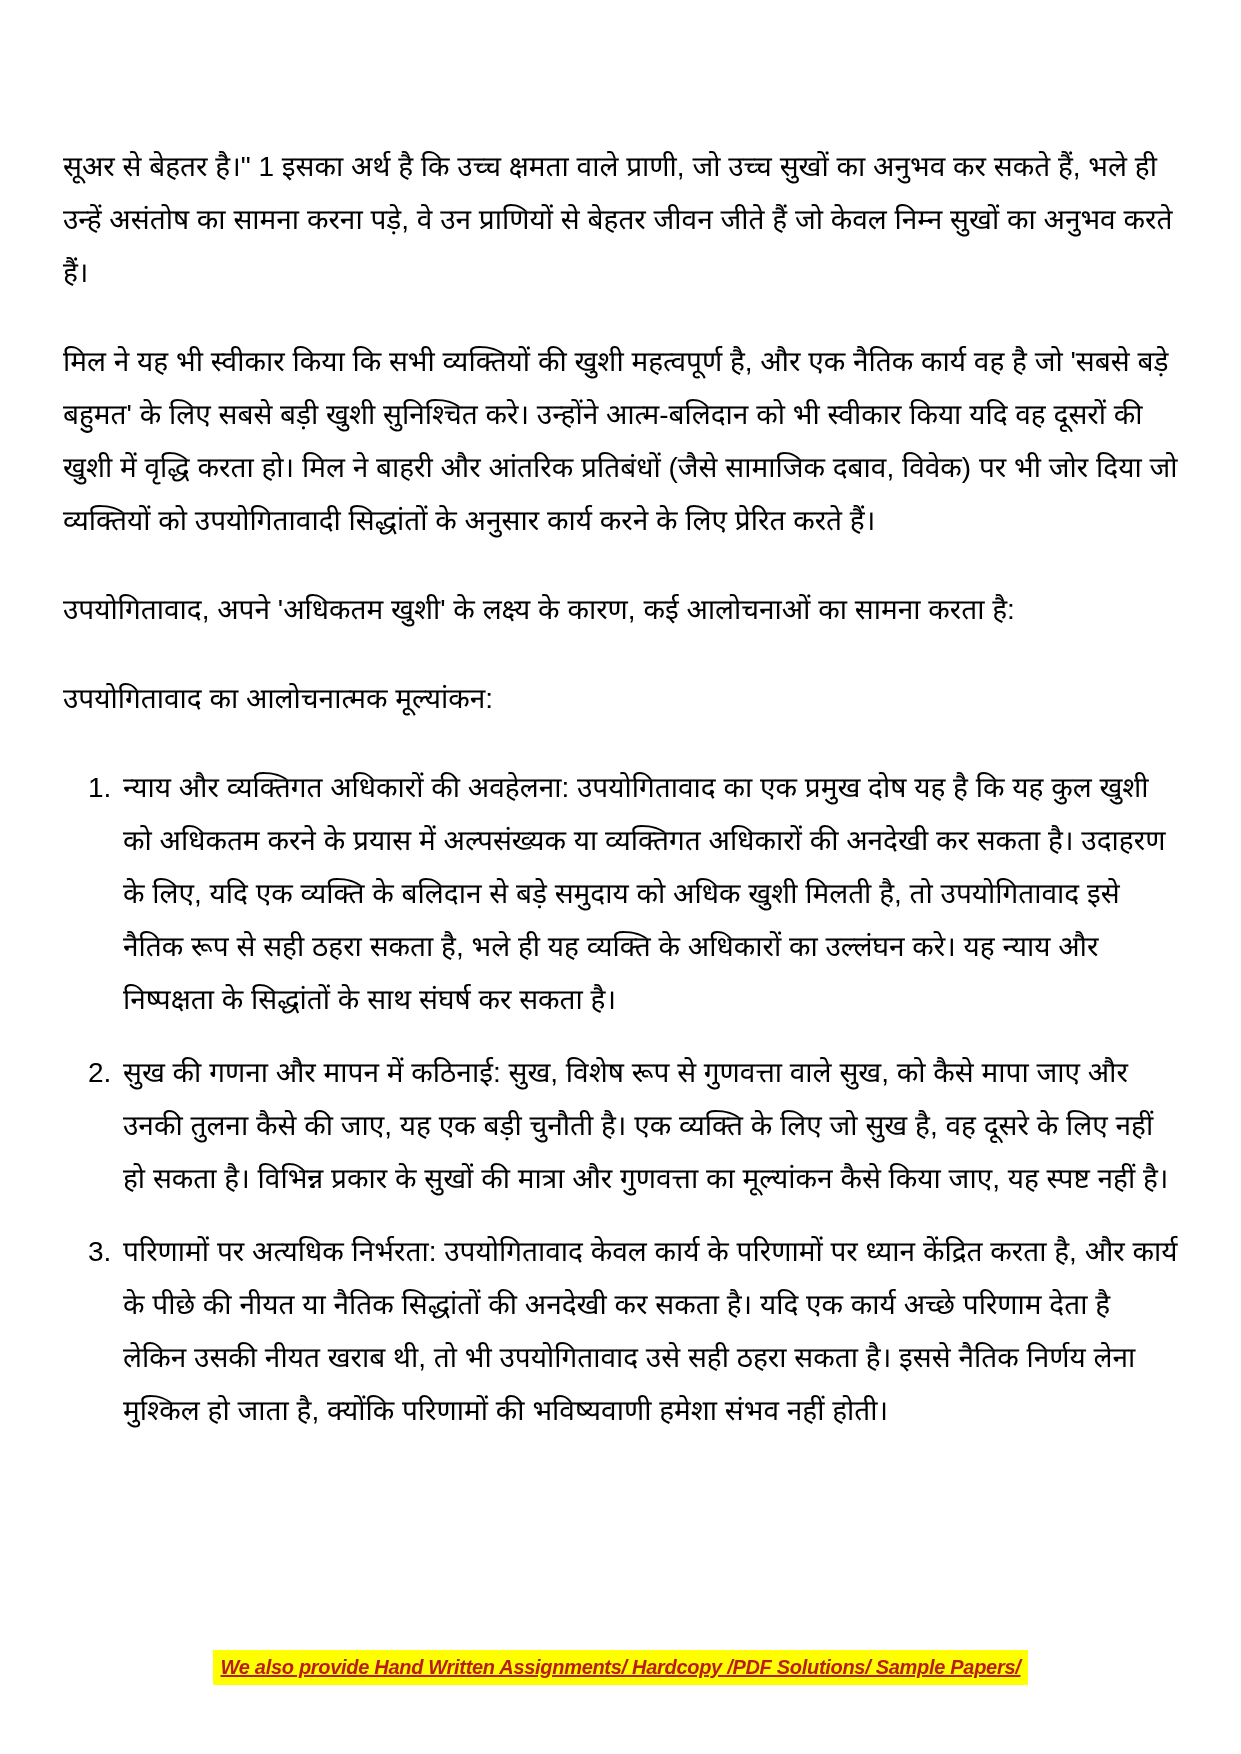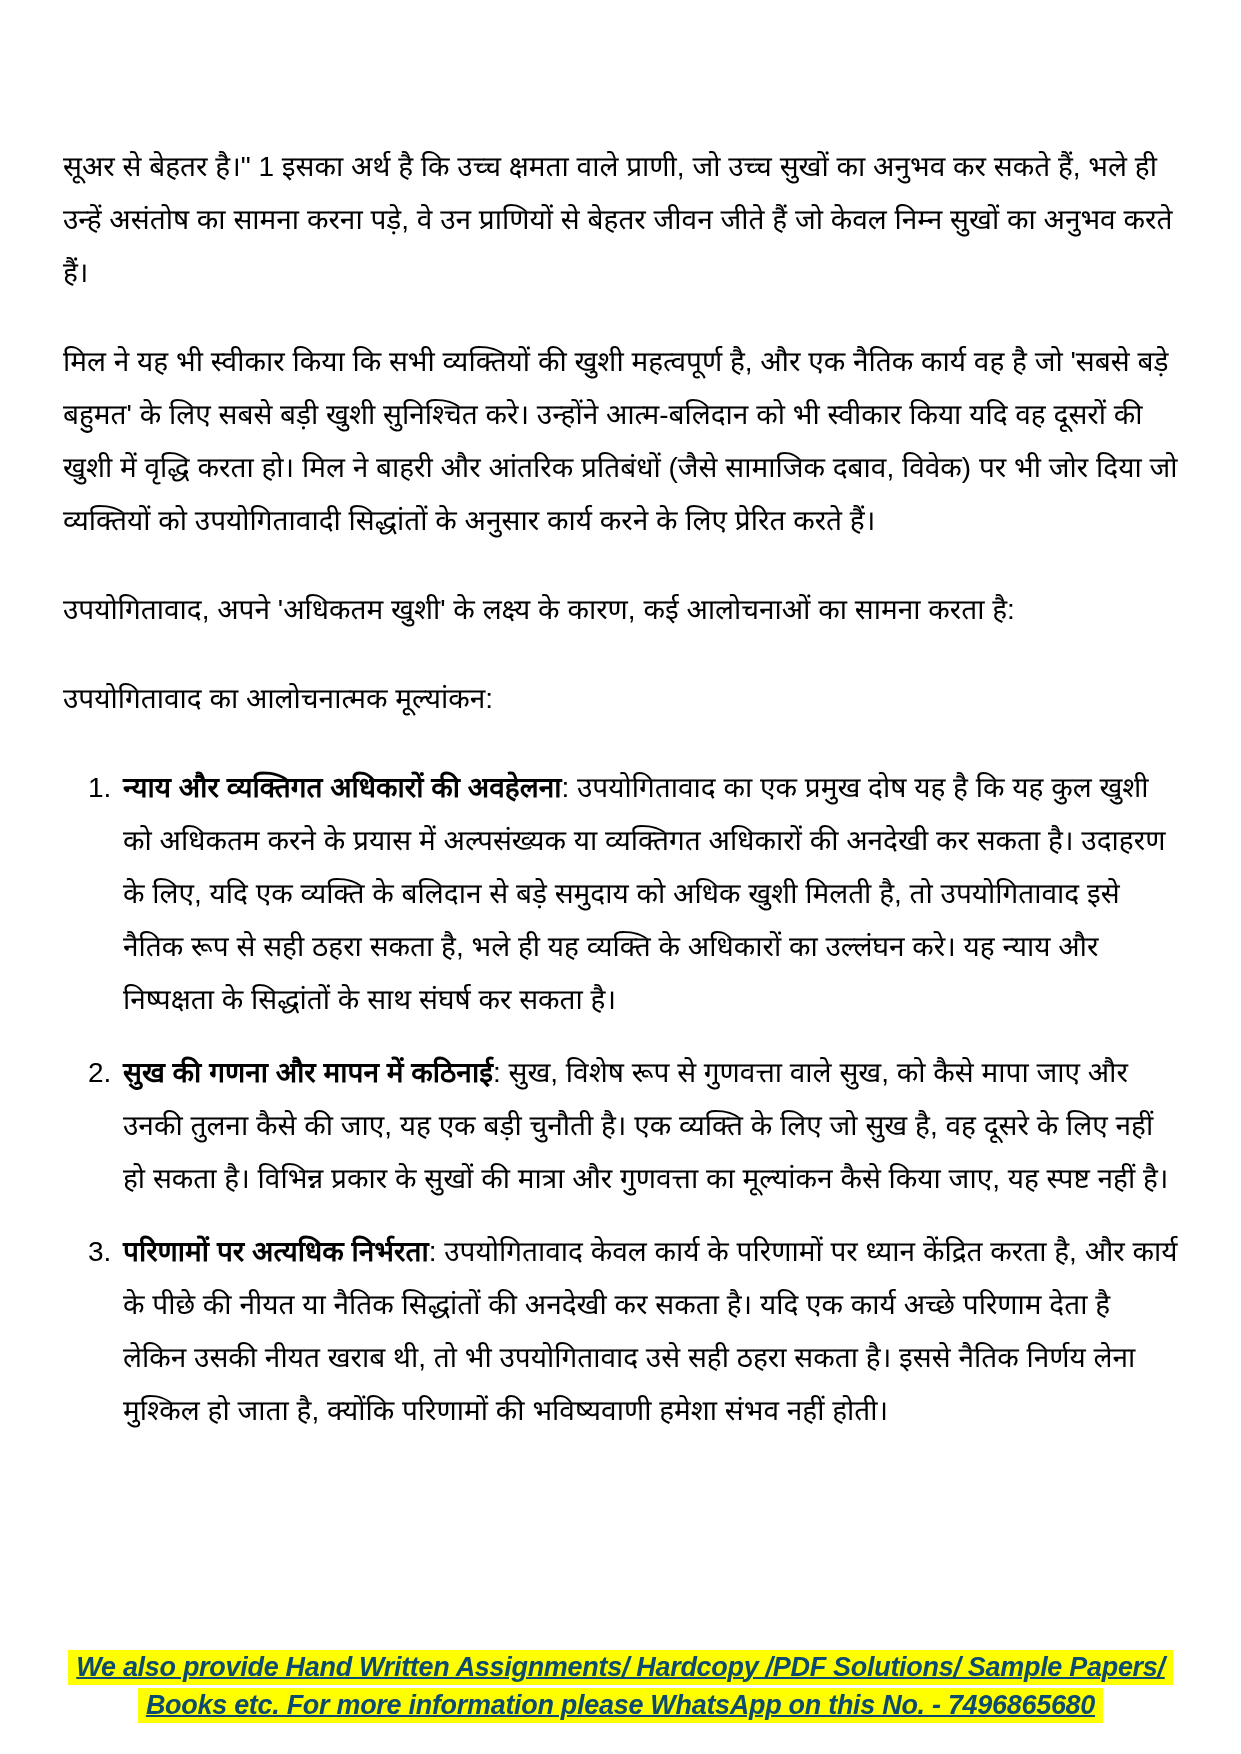--- a/index.html
+++ b/index.html
@@ -26,38 +26,38 @@
   .list-item {
     position: relative;
     padding-left: 60px;
     margin-bottom: 20px;
   }
   .list-item .num {
     position: absolute;
     left: 25px;
     top: 0;
   }
-  .item-title { font-weight: bold; }
+  .item-title { font-weight: normal; }
   .footer {
     position: absolute;
     top: 1650px;
     left: 0;
     right: 0;
     text-align: center;
   }
   .footer-line { line-height: 35px; white-space: nowrap; }
   .hl {
     display: inline-block;
     background: #ffff00;
-    color: #0c4a6e;
+    color: #b91c1c;
     font-weight: bold;
     font-style: italic;
     text-decoration: underline;
     text-decoration-thickness: 2px;
-    font-size: 27px;
+    font-size: 20px;
     line-height: 35px;
     letter-spacing: -0.3px;
     padding: 0 8px;
   }
 </style>
 </head>
 <body>
 
 <div class="page">
   <div class="content">
@@ -95,17 +95,14 @@
         <span class="item-text"><span class="item-title">परिणामों पर अत्यधिक निर्भरता</span><span>: उपयोगितावाद केवल कार्य के परिणामों पर ध्यान केंद्रित करता है, और कार्य के पीछे की नीयत या नैतिक सिद्धांतों की अनदेखी कर सकता है। यदि एक कार्य अच्छे परिणाम देता है लेकिन उसकी नीयत खराब थी, तो भी उपयोगितावाद उसे सही ठहरा सकता है। इससे नैतिक निर्णय लेना मुश्किल हो जाता है, क्योंकि परिणामों की भविष्यवाणी हमेशा संभव नहीं होती।</span></span>
       </div>
 
     </div>
   </div>
 
   <div class="footer">
     <div class="footer-line">
       <span class="hl">We also provide Hand Written Assignments/ Hardcopy /PDF Solutions/ Sample Papers/</span>
     </div>
-    <div class="footer-line">
-      <span class="hl">Books etc. For more information please WhatsApp on this No. - 7496865680</span>
-    </div>
   </div>
 </div>
 
 </body></html>

